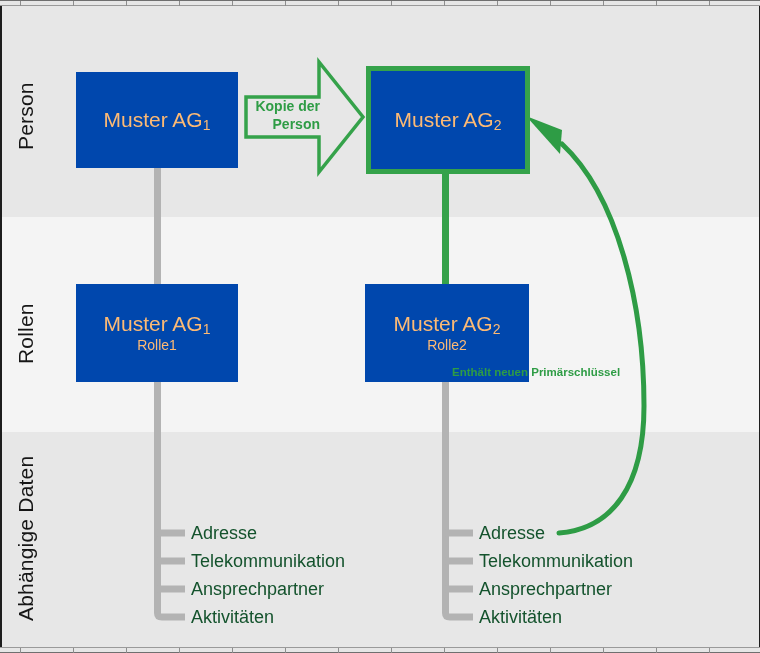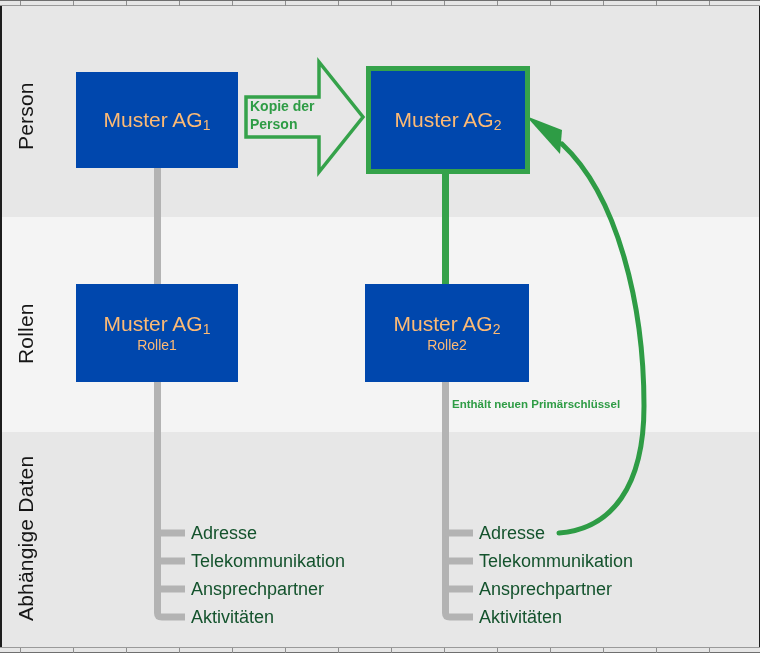--- a/index.html
+++ b/index.html
@@ -74,21 +74,21 @@
   }
 
   .note{
     position:absolute;
     color:#2e9c45;
     font-weight:bold;
     white-space:nowrap;
     line-height:1.18;
   }
   .note.small{font-size:11.5px;}
-  .note.arrowlabel{font-size:14px;text-align:left;line-height:1.25;}
+  .note.arrowlabel{font-size:14px;text-align:right;line-height:1.25;}
 
   svg.overlay{position:absolute;left:0;top:0;width:760px;height:641px;overflow:visible;}
 </style>
 </head>
 <body>
 
 <div id="canvas">
 
   <div class="ruler top" id="ruler-top">
       <div class="tick" style="left: 20px;"></div>
@@ -173,21 +173,21 @@
         <span>Muster AG</span><sub>2</sub>
       </div>
       <div class="sub">Rolle2</div>
     </div>
 
     <div class="note arrowlabel" style="left:248px; top:92px; width:70px;">
       <div>Kopie der</div>
       <div>Person</div>
     </div>
 
-    <div class="note small" style="left:450px; top:392px;">Enthält neuen Primärschlüssel</div>
+    <div class="note small" style="left:450px; top:360px;">Enthält neuen Primärschlüssel</div>
 
 
     <div class="leaf-label" style="left:189px; top:517px;">Adresse</div>
     <div class="leaf-label" style="left:189px; top:545px;">Telekommunikation</div>
     <div class="leaf-label" style="left:189px; top:573px;">Ansprechpartner</div>
     <div class="leaf-label" style="left:189px; top:601px;">Aktivitäten</div>
 
     <div class="leaf-label" style="left:477px; top:517px;">Adresse</div>
     <div class="leaf-label" style="left:477px; top:545px;">Telekommunikation</div>
     <div class="leaf-label" style="left:477px; top:573px;">Ansprechpartner</div>

